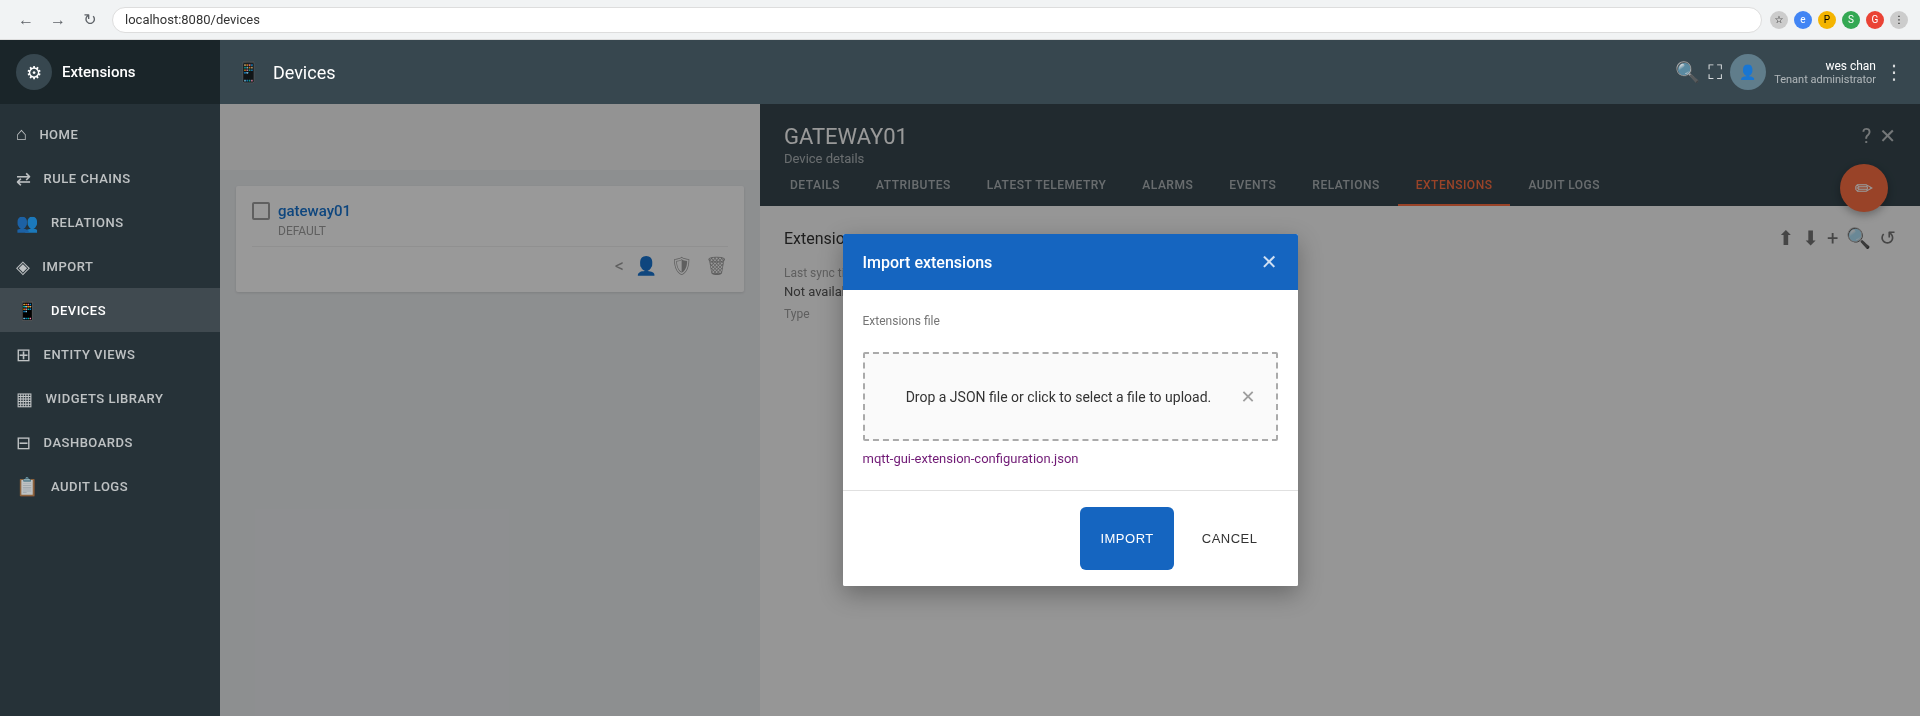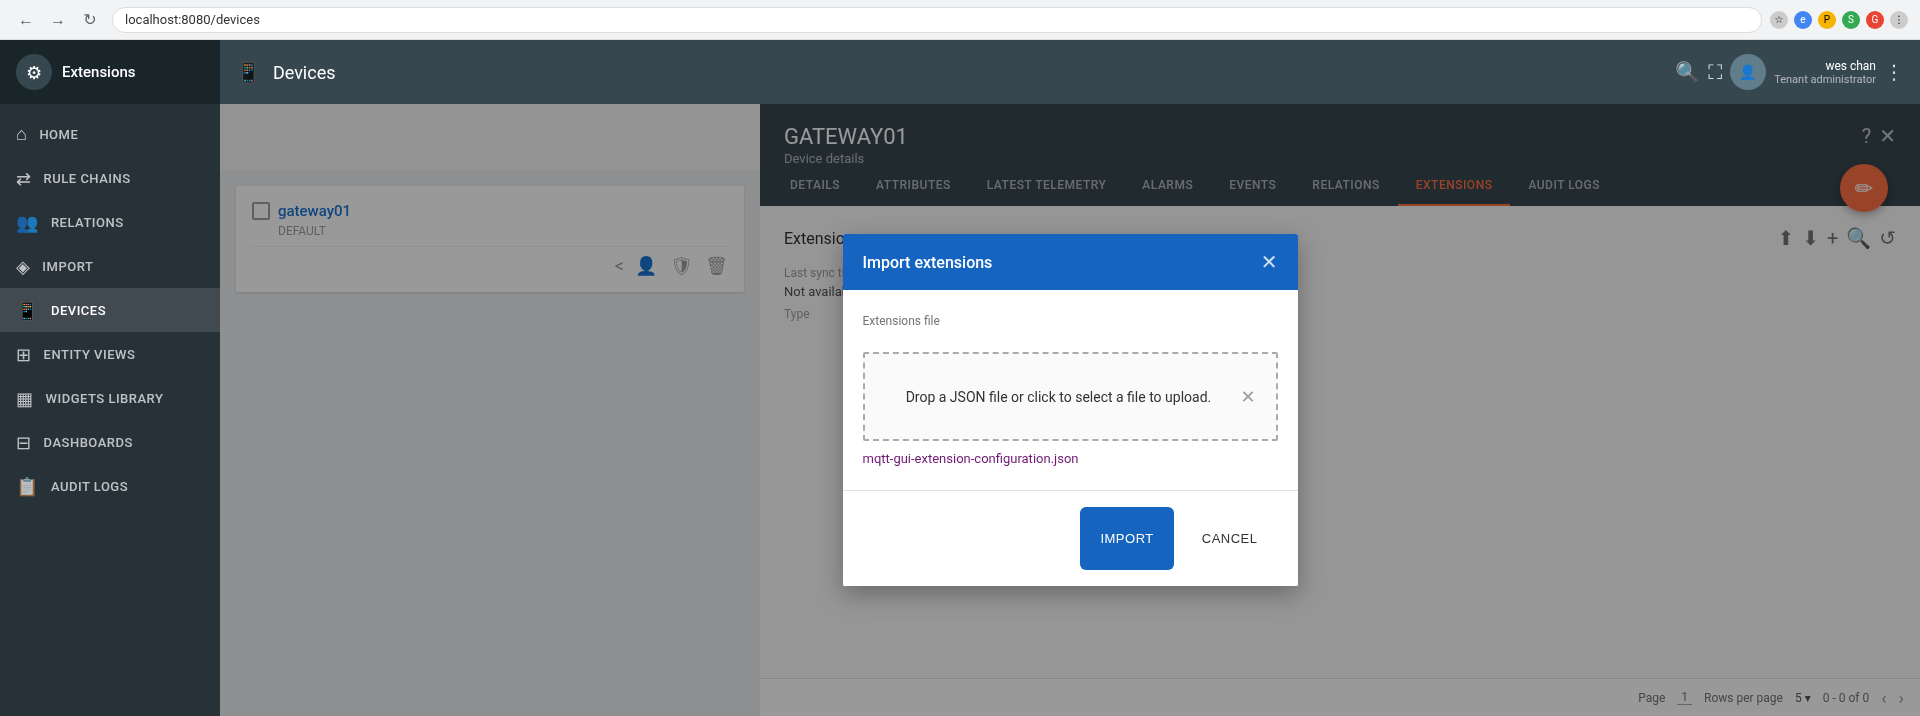--- a/index.html
+++ b/index.html
@@ -446,29 +446,20 @@
               <span class="ext-action-icon">↺</span>
             </div>
           </div>
           <div>
             <div class="sync-info">Last sync time</div>
             <div class="sync-value">Not available</div>
           </div>
           <div class="ext-type-label">Type</div>
         </div>
 
-        <div class="pagination-bar">
-          <span>Page</span>
-          <span style="border-bottom:1px solid #aaa;padding:0 4px;cursor:pointer;">1</span>
-          <span>Rows per page</span>
-          <span class="rows-select" style="cursor:pointer;">5 ▾</span>
-          <span>0 - 0 of 0</span>
-          <span class="page-nav-btn">‹</span>
-          <span class="page-nav-btn">›</span>
-        </div>
       </div>
 
       <div class="fab">✏</div>
 
       <div class="overlay">
         <div class="dialog">
           <div class="dialog-header">
             <span class="dialog-title">Import extensions</span>
             <span class="dialog-close">✕</span>
           </div>

